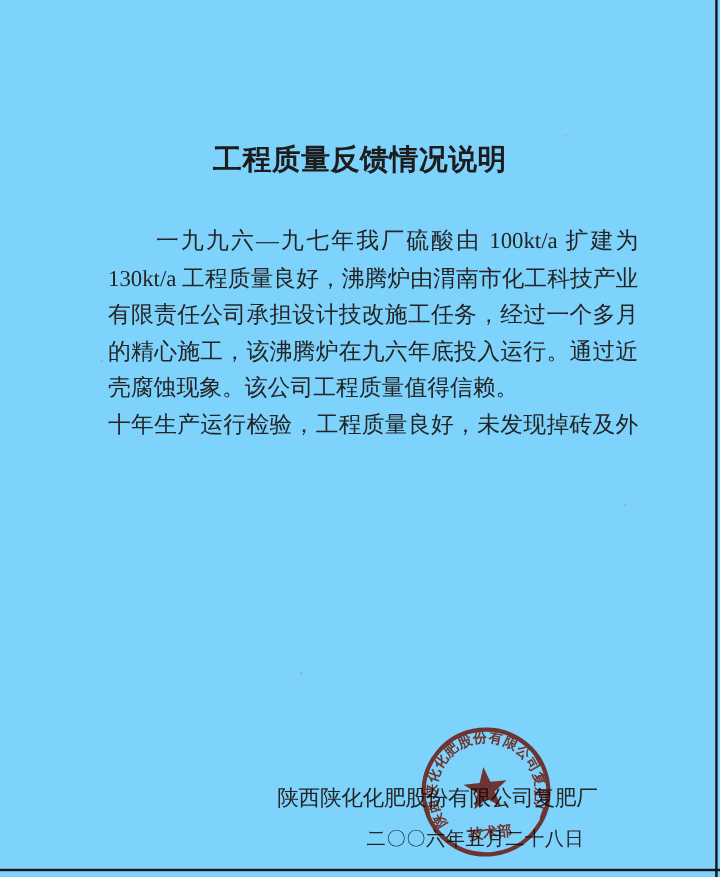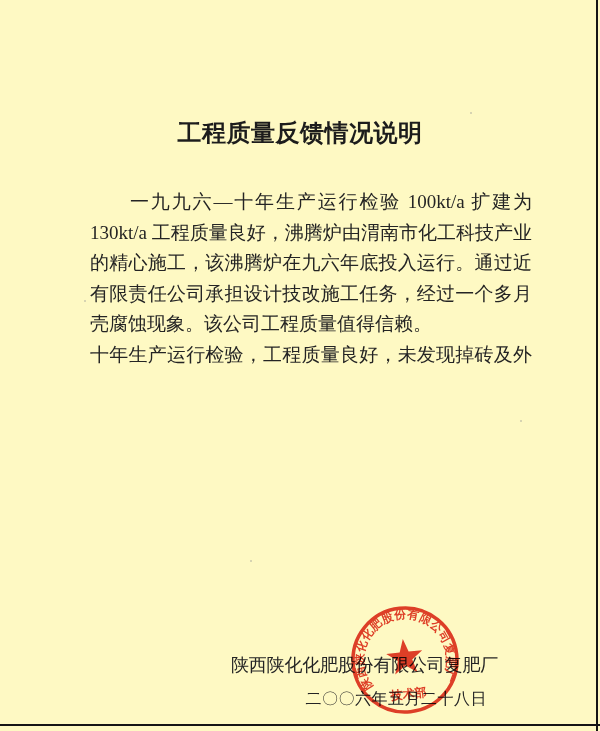--- a/index.html
+++ b/index.html
@@ -4,21 +4,21 @@
 <style>
   html, body {
     margin: 0;
     padding: 0;
     background: #ffffff;
   }
   #page {
     position: relative;
     width: 600px;
     height: 731px;
-    background: #fef9c3;
+    background: #7dd3fc;
     overflow: hidden;
     font-family: "Liberation Serif", serif;
     color: #222222;
   }
   
   .scan-edge-bottom {
     position: absolute;
     left: 0;
     top: 724px;
     width: 600px;
@@ -122,24 +122,24 @@
   }
 </style>
 </head>
 <body>
 
 <div id="page">
 
   <div class="doc-title">工程质量反馈情况说明</div>
 
   <div class="doc-body">
-    <div class="body-line fill indent">一九九六—十年生产运行检验 100kt/a 扩建为</div>
+    <div class="body-line fill indent">一九九六—九七年我厂硫酸由 100kt/a 扩建为</div>
     <div class="body-line fill">130kt/a 工程质量良好，沸腾炉由渭南市化工科技产业</div>
+    <div class="body-line fill">有限责任公司承担设计技改施工任务，经过一个多月</div>
     <div class="body-line fill">的精心施工，该沸腾炉在九六年底投入运行。通过近</div>
-    <div class="body-line fill">有限责任公司承担设计技改施工任务，经过一个多月</div>
     <div class="body-line">壳腐蚀现象。该公司工程质量值得信赖。</div>
     <div class="body-line fill">十年生产运行检验，工程质量良好，未发现掉砖及外</div>
   </div>
 
   <div class="sig-line">陕西陕化化肥股份有限公司复肥厂</div>
   <div class="date-line">二〇〇六年五月二十八日</div>
 
   <div class="stamp">
     <svg viewBox="0 0 124 124">
       <circle cx="62" cy="62" r="52" fill="none" stroke-width="3.5" stroke="#dc2f20"></circle>

